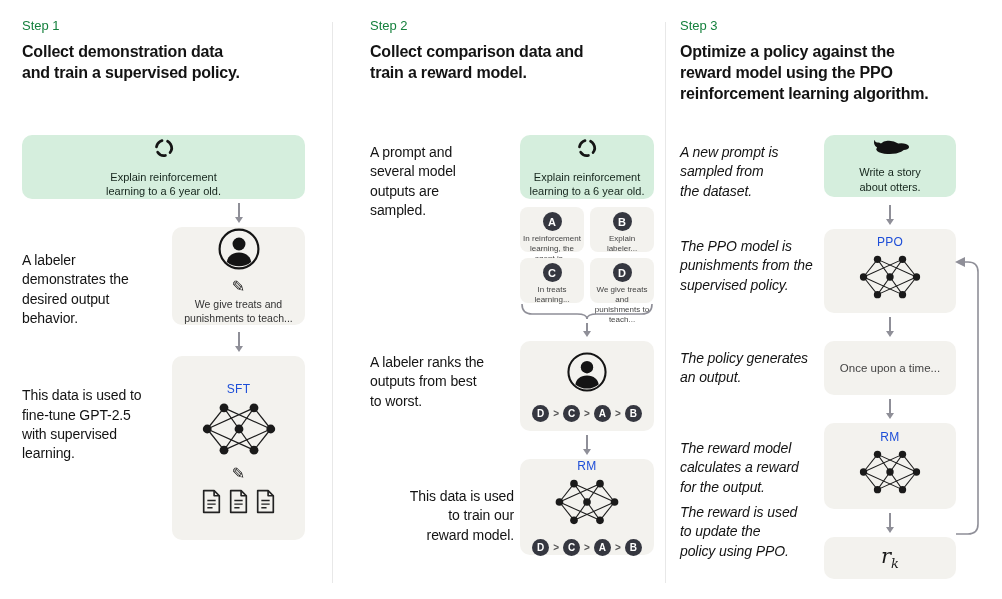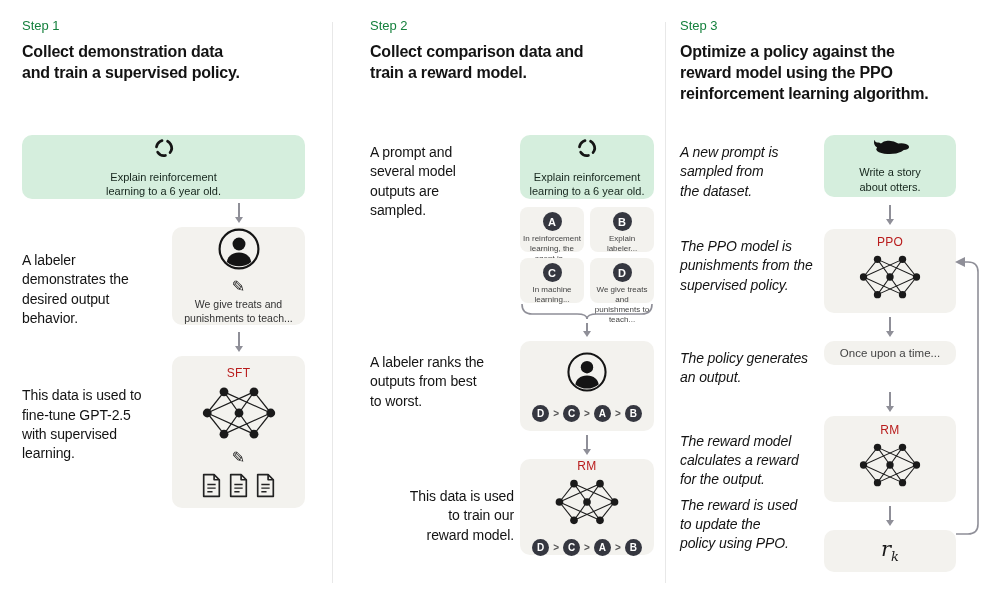--- a/index.html
+++ b/index.html
@@ -38,28 +38,28 @@
   .raise { margin-top:-34px; }
 
   .cardcol { flex:1 1 auto; display:flex; flex-direction:column; align-items:flex-end; }
   .card {
     background:#f3f2ee; border-radius:10px; width:100%; box-sizing:border-box;
     display:flex; flex-direction:column; align-items:center; justify-content:center;
     text-align:center;
   }
   .card.green { background:#d5eedd; }
 
-  .h64 { height:64px; } .h98 { height:98px; } .h152 { height:152px; }
+  .h64 { height:64px; } .h98 { height:98px; } .h152 { height:184px; }
   .h90 { height:90px; } .h96 { height:96px; }
-  .h62 { height:62px; } .h84 { height:84px; } .h40 { height:24px; }
+  .h62 { height:62px; } .h84 { height:84px; } .h40 { height:54px; }
   .h86 { height:86px; } .h42 { height:42px; }
 
   .green-text { font-size:11px; line-height:1.3; color:#15251c; white-space:pre-line; margin-top:6px; }
   .caption { font-size:10.5px; line-height:1.3; color:#333; white-space:pre-line; }
-  .card-label { font-size:12px; color:#b91c1c; letter-spacing:0.3px; margin-bottom:3px; }
+  .card-label { font-size:12px; color:#1d4ed8; letter-spacing:0.3px; margin-bottom:3px; }
   .out-text { font-size:11.5px; color:#444; }
 
   .stack { display:flex; flex-direction:column; gap:8px; width:100%; }
   .optgrid { display:grid; grid-template-columns:1fr 1fr; gap:6px; width:100%; }
   .opt { height:45px; border-radius:8px; padding:5px 3px; justify-content:flex-start; }
   .opt-badge {
     width:19px; height:19px; border-radius:50%; background:#353740; color:#fff;
     font-size:11px; font-weight:700; display:flex; align-items:center; justify-content:center;
     flex:0 0 auto; margin-bottom:3px;
   }
@@ -253,21 +253,21 @@
                 <div class="opt-text">In reinforcement
 learning, the
 agent is...</div>
               </div>
               <div class="card opt">
                 <div class="opt-badge">B</div>
                 <div class="opt-text">Explain labeler...</div>
               </div>
               <div class="card opt">
                 <div class="opt-badge">C</div>
-                <div class="opt-text">In machine
+                <div class="opt-text">In treats
 learning...</div>
               </div>
               <div class="card opt">
                 <div class="opt-badge">D</div>
                 <div class="opt-text">We give treats and
 punishments to
 teach...</div>
               </div>
             </div>
           </div>

